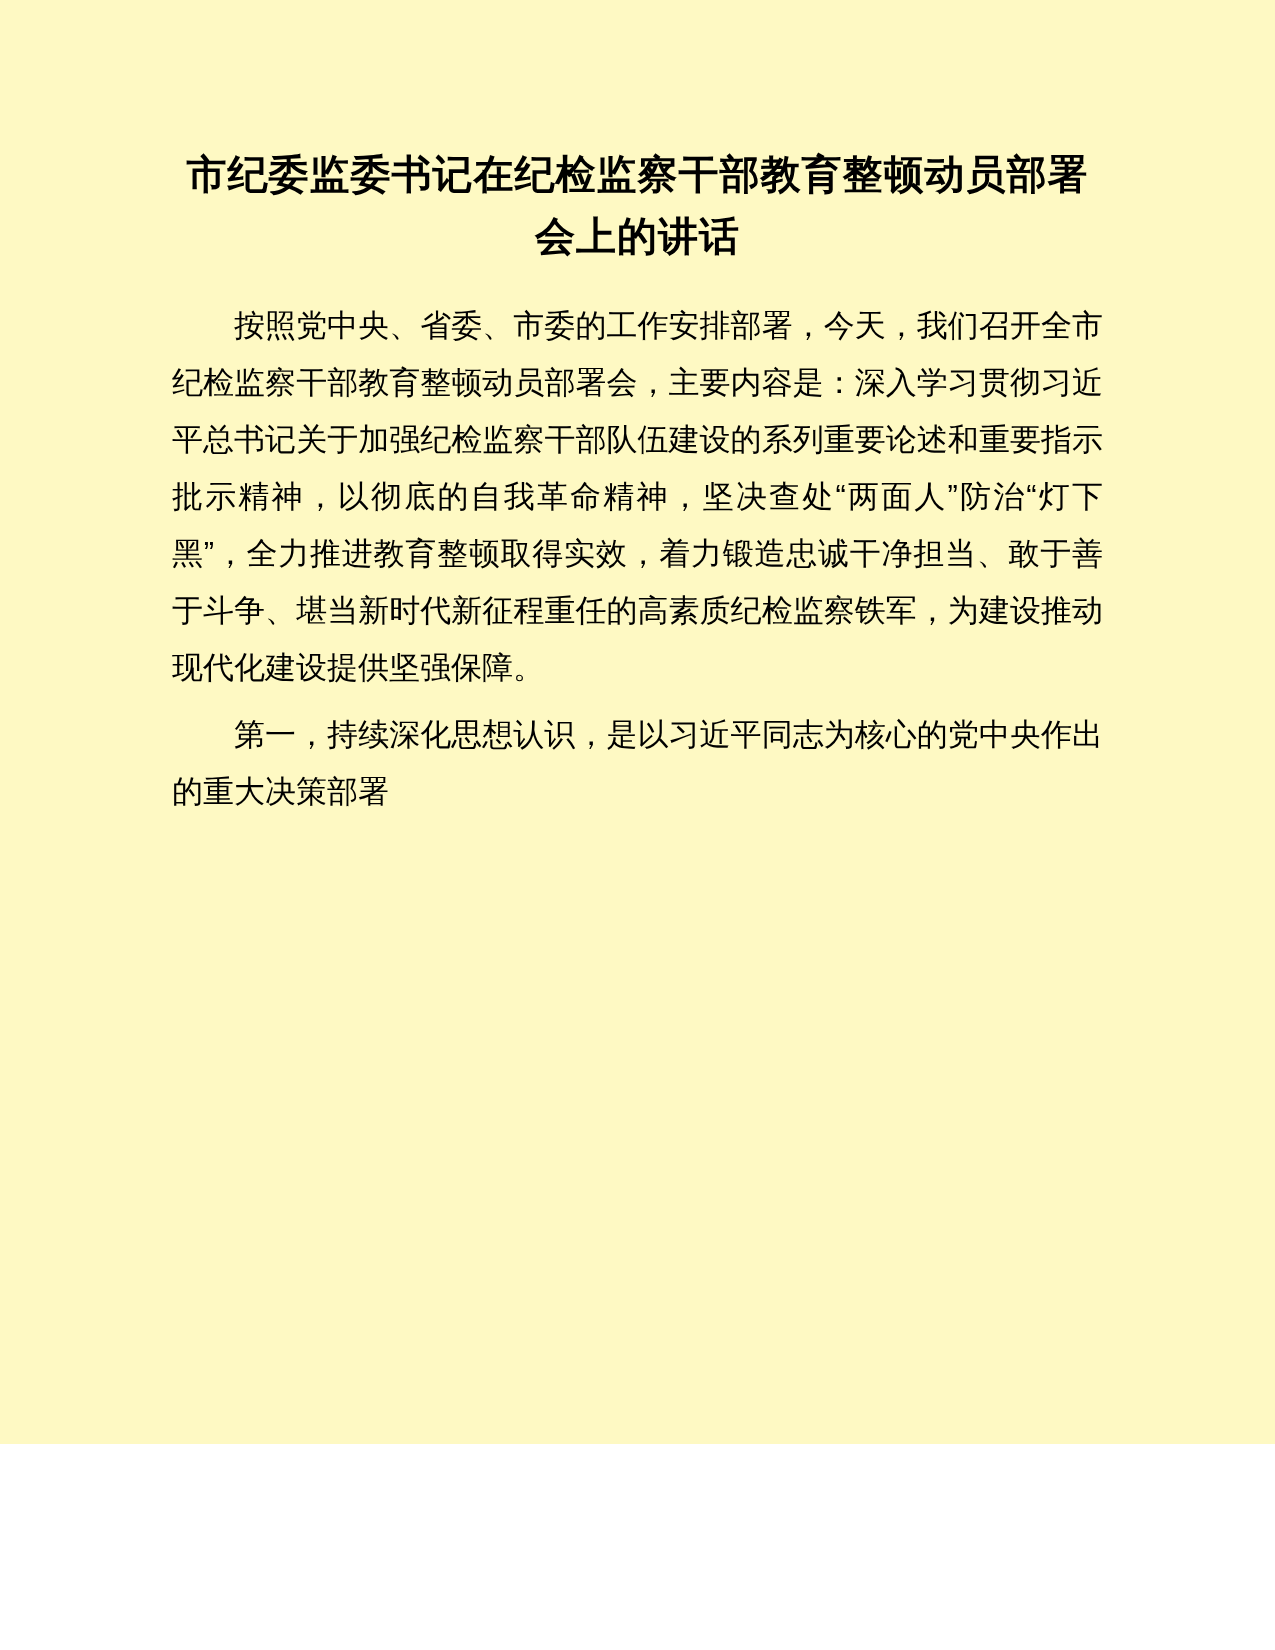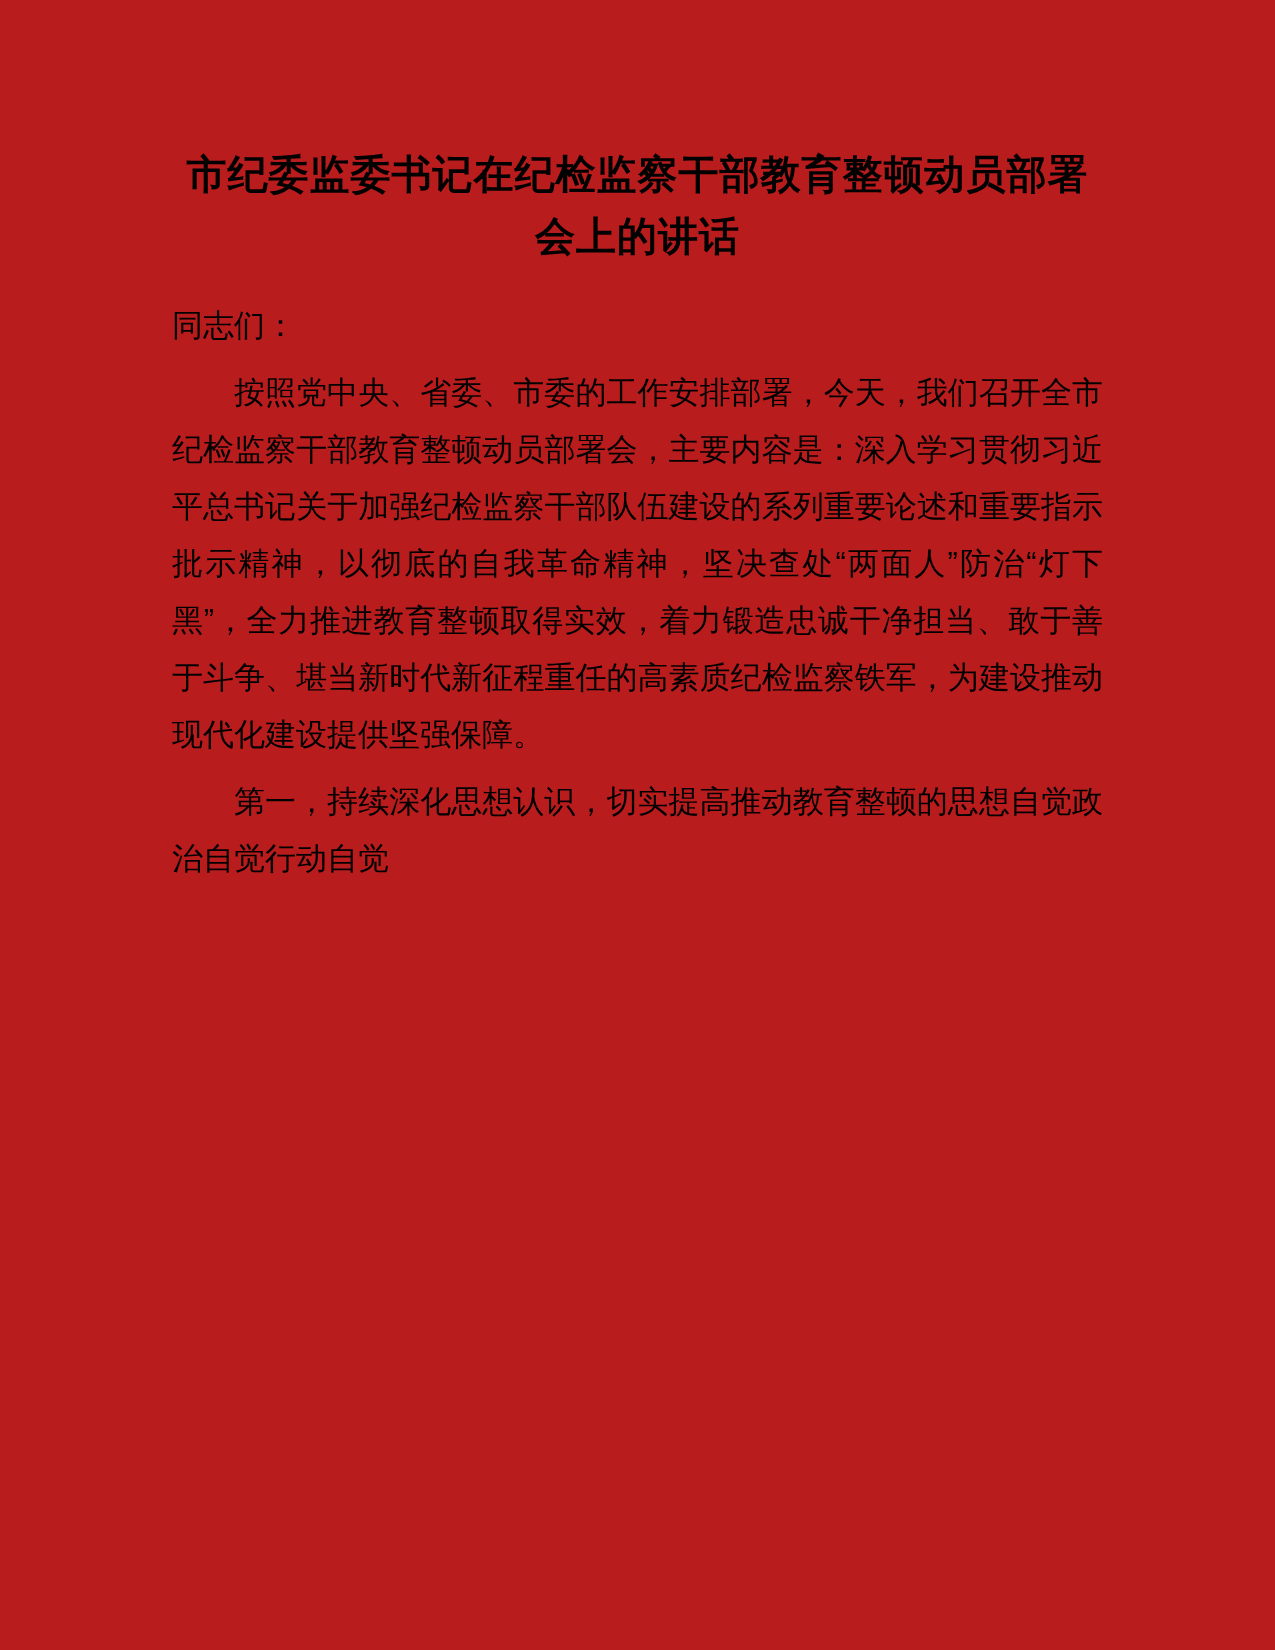--- a/index.html
+++ b/index.html
@@ -5,23 +5,23 @@
     * { margin: 0; padding: 0; box-sizing: border-box; }
 
     html, body {
       background: #ffffff;
       font-family: "Liberation Sans", "DejaVu Sans", sans-serif;
     }
 
     .page {
       position: relative;
       width: 1275px;
-      height: 1650px;
+      height: 1444px;
       margin: 0 auto;
-      background: #b91c1c;
+      background: #fef9c3;
       color: #000000;
       padding: 143px 172px 0 172px;
       overflow: hidden;
     }
 
     .title {
       font-size: 40px;
       font-weight: 700;
       line-height: 62px;
       text-align: center;
@@ -45,19 +45,18 @@
     .para.no-indent {
       text-indent: 0;
     }
   </style>
 </head>
 <body>
 
 <div class="page">
   <h1 class="title">市纪委监委书记在纪检监察干部教育整顿动员部署会上的讲话</h1>
 
-  <p class="para no-indent">同志们：</p>
 
   <p class="para">按照党中央、省委、市委的工作安排部署，今天，我们召开全市纪检监察干部教育整顿动员部署会，主要内容是：深入学习贯彻习近平总书记关于加强纪检监察干部队伍建设的系列重要论述和重要指示批示精神，以彻底的自我革命精神，坚决查处“两面人”防治“灯下黑”，全力推进教育整顿取得实效，着力锻造忠诚干净担当、敢于善于斗争、堪当新时代新征程重任的高素质纪检监察铁军，为建设推动现代化建设提供坚强保障。</p>
 
-  <p class="para">第一，持续深化思想认识，切实提高推动教育整顿的思想自觉政治自觉行动自觉</p>
+  <p class="para">第一，持续深化思想认识，是以习近平同志为核心的党中央作出的重大决策部署</p>
 
 </div>
 
 </body></html>

